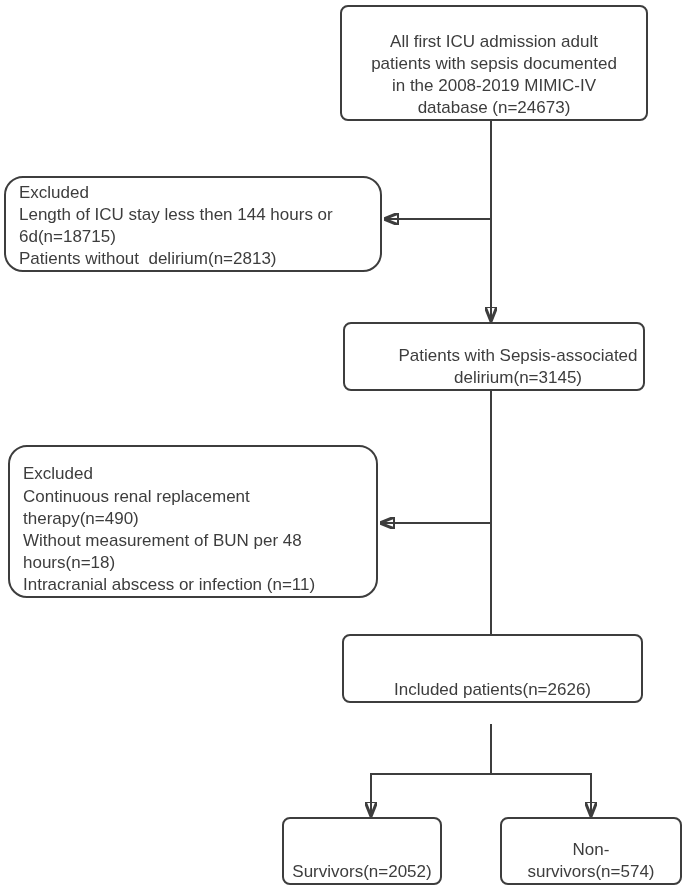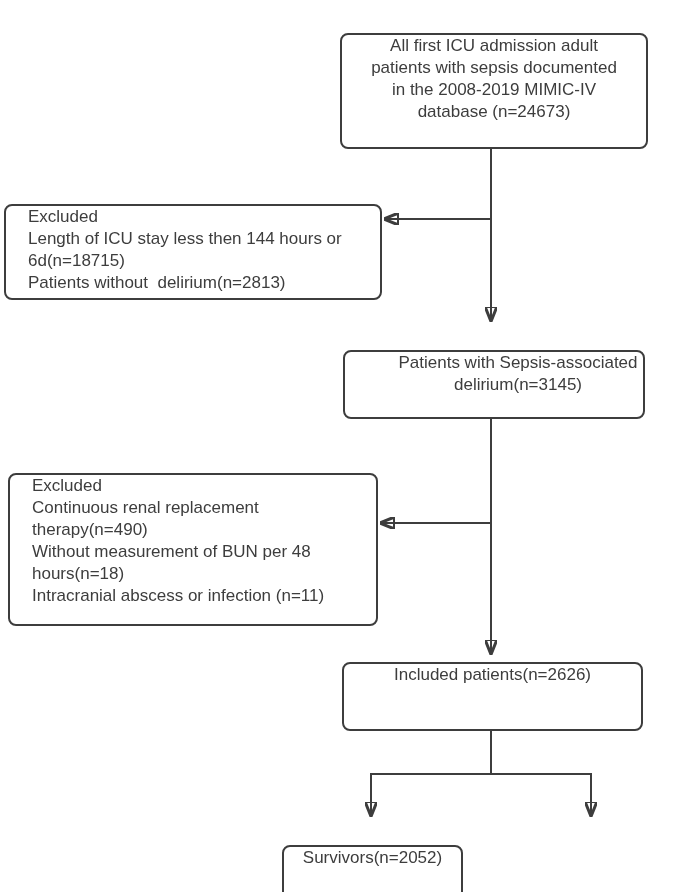--- a/index.html
+++ b/index.html
@@ -26,41 +26,41 @@
     stroke: var(--line);
     stroke-width: 2;
     fill: none;
   }
   .node {
     position: absolute;
     background: var(--background);
     border: 2px solid var(--line);
     border-radius: 8px;
     display: flex;
-    align-items: flex-start;
+    align-items: flex-end;
     justify-content: center;
     color: var(--text);
     font-size: 17px;
     line-height: 1.3;
     text-align: center;
-    margin-top: 28px;
   }
   .node .label { white-space: pre-wrap; }
   .node.left-align {
     justify-content: flex-start;
     text-align: left;
-    padding-left: 22px;
+    padding-left: 13px;
     padding-right: 4px;
+    border-radius: 19px;
   }
   .n-initial      { left: 340px; top:   5px; width: 308px; height: 116px; }
   .n-excluded1    { left:   4px; top: 176px; width: 378px; height:  96px; }
   .n-sad          { left: 343px; top: 322px; width: 302px; height:  69px; padding-left: 48px; }
   .n-excluded2    { left:   8px; top: 445px; width: 370px; height: 153px; }
   .n-included     { left: 342px; top: 634px; width: 301px; height:  69px; }
-  .n-survivors    { left: 282px; top: 817px; width: 181px; height:  68px; }
+  .n-survivors    { left: 282px; top: 817px; width: 160px; height:  68px; }
   .n-nonsurvivors { left: 500px; top: 817px; width: 182px; height:  68px; }
 </style>
 </head>
 <body>
 
 <div class="canvas">
 
   <svg class="connectors" viewBox="0 0 685 892" xmlns="http://www.w3.org/2000/svg">
     <defs>
       <marker id="arrow" viewBox="0 0 10 8" refX="9" refY="4" markerWidth="15" markerHeight="12" markerUnits="userSpaceOnUse" orient="auto">
@@ -106,14 +106,18 @@
   </div>
 
   <div class="node n-included">
     <span class="label">Included patients(n=2626)</span>
   </div>
 
   <div class="node n-survivors">
     <span class="label">Survivors(n=2052)</span>
   </div>
 
+  <div class="node n-nonsurvivors">
+    <span class="label">Non-
+survivors(n=574)</span>
+  </div>
 
 </div>
 
 </body></html>

